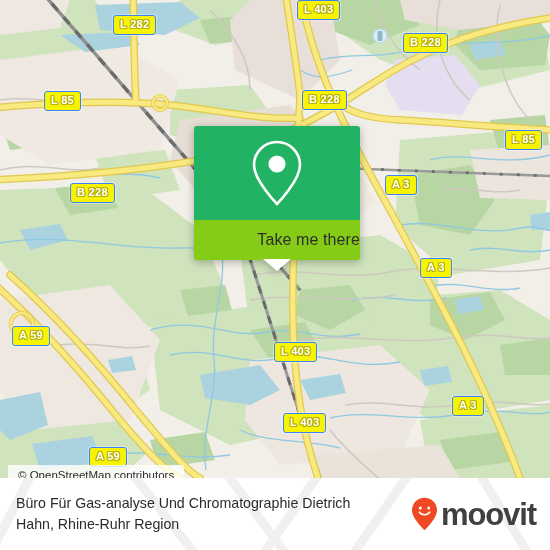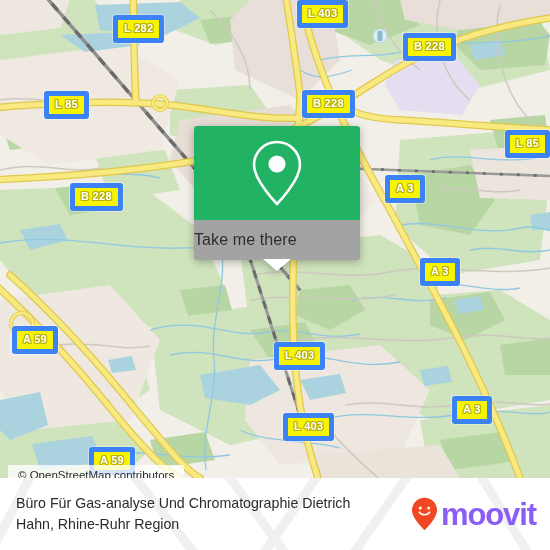--- a/index.html
+++ b/index.html
@@ -22,21 +22,21 @@
     width: 550px; height: 478px;
     overflow: hidden;
     background: #f2efe9;
   }
   #map-svg { position: absolute; left: 0; top: 0; display: block; }
 
   
   .shield {
     position: absolute;
     background: #f7f307;
-    border: 5px solid #3b82f6;
+    border: 1px solid #3b82f6;
     border-radius: 3px;
     color: #ffffff;
     font-size: 11px;
     font-weight: bold;
     letter-spacing: 0.3px;
     line-height: 1;
     padding: 3px 6px 4px 6px;
     white-space: nowrap;
     text-shadow:
        1px  0   0 #b9b300, -1px  0   0 #b9b300,
@@ -58,25 +58,25 @@
   #popup-top {
     width: 100%; height: 94px;
     background: #22b263;
     border-radius: 3px 3px 0 0;
     display: flex;
     align-items: center;
     justify-content: center;
   }
   #popup-bottom {
     width: 100%; height: 40px;
-    background: #a3a3a3;
+    background: #84cc16;
     border-radius: 0 0 3px 3px;
     display: flex;
     align-items: center;
-    justify-content: flex-start;
+    justify-content: flex-end;
   }
   #popup-label {
     font-size: 16px;
     color: #2e2e2e;
     letter-spacing: 0.1px;
   }
   #popup-tail {
     position: absolute;
     left: 69px; top: 133px;
     width: 0; height: 0;
@@ -129,21 +129,21 @@
   #brand {
     flex: 0 0 auto;
     display: flex;
     align-items: center;
     gap: 3px;
     margin-left: 6px;
   }
   #brand-name {
     font-size: 31px;
     font-weight: bold;
-    color: #8b5cf6;
+    color: #404040;
     letter-spacing: -1.1px;
     line-height: 1;
   }
 </style>
 </head>
 <body>
 
 <div id="app">
 
   <div id="map">

